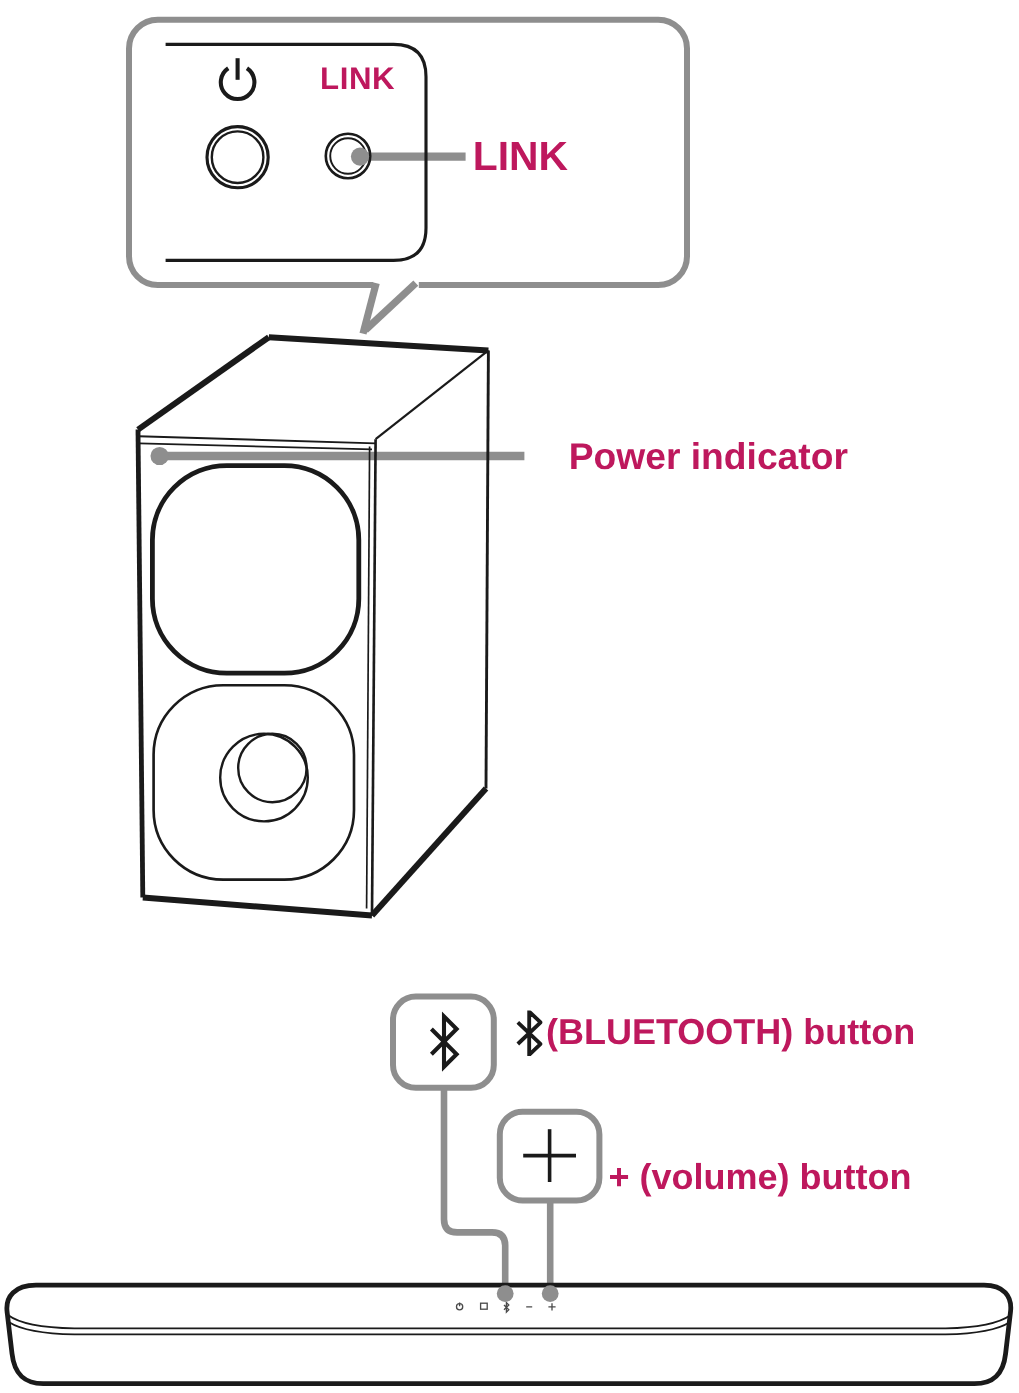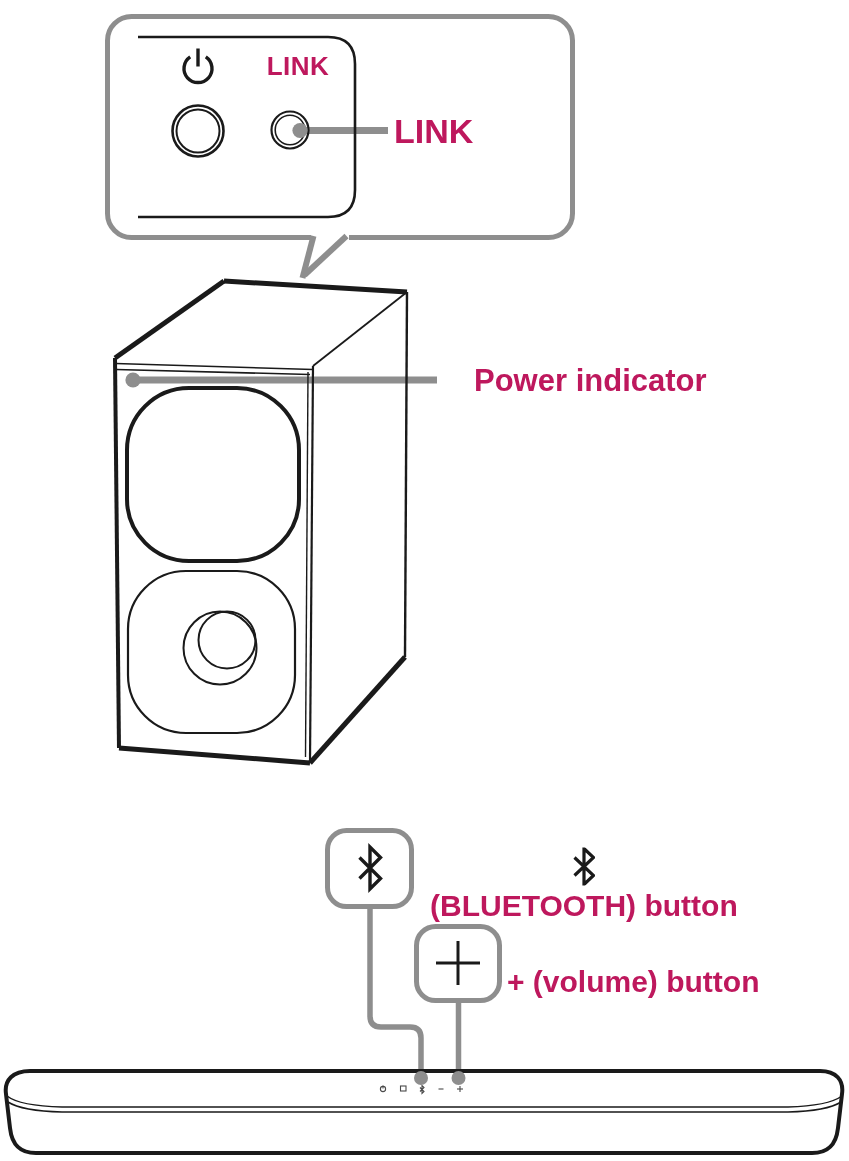--- a/index.html
+++ b/index.html
@@ -9,21 +9,21 @@
   }
   .canvas svg { position:absolute; left:0; top:0; }
   .lbl {
     position:absolute; font-weight:700; white-space:nowrap;
     transform:translateY(-50%); color:#be185d;
   }
   .lbl-link-callout   { left:394px; top:131px; font-size:34px; }
   .lbl-panel-link     { left:262px; top:66px;  width:72px; text-align:center;
                         font-size:26px; font-weight:600; letter-spacing:0.5px; }
   .lbl-power-ind      { left:450px; top:381px; font-size:31px;margin-left:24px; }
-  .lbl-bt             { left:430px; top:885px; font-size:30px; display:flex; align-items:center; gap:3px;flex-direction:column; }
+  .lbl-bt             { left:430px; top:861px; font-size:30px; display:flex; align-items:center; gap:3px; }
   .lbl-vol            { left:507px; top:982px; font-size:30px; }
   .lbl-bt svg { position:static; flex:0 0 auto; }
 </style>
 </head>
 <body>
 
 <div class="canvas">
 
   <svg width="849" height="1161" viewBox="0 0 849 1161">
 

